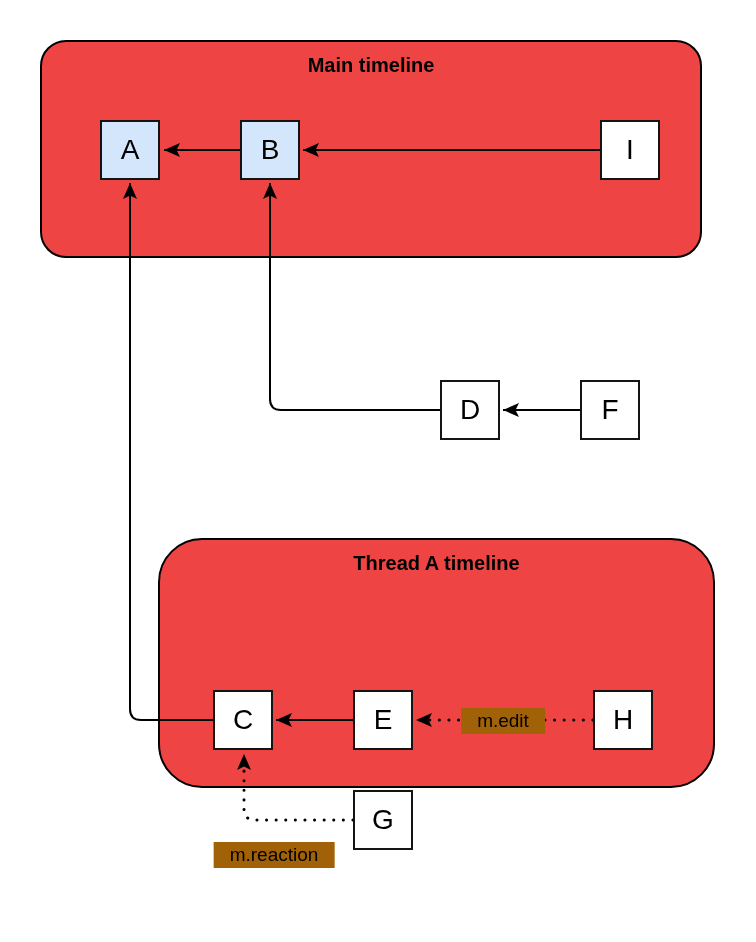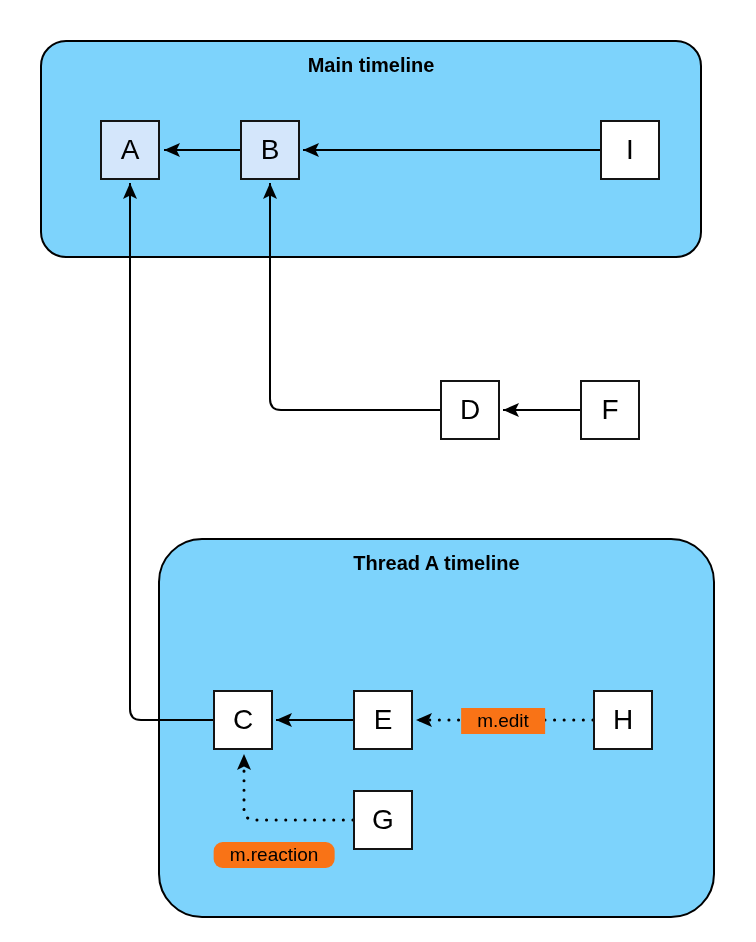--- a/index.html
+++ b/index.html
@@ -10,38 +10,38 @@
   }
   .canvas {
     position: relative;
     width: 756px;
     height: 942px;
     background: #ffffff;
     overflow: hidden;
   }
   .container-box {
     position: absolute;
-    background: #7dd3fc;
+    background: #ef4444;
     border: 2px solid #000000;
     box-sizing: border-box;
     z-index: 1;
   }
   .container-box .container-title {
     position: absolute;
     top: 12px;
     left: 0;
     width: 100%;
     text-align: center;
     font-size: 20px;
     font-weight: bold;
     color: #000000;
   }
   #container-main    { left: 40px;  top: 40px;  width: 662px; height: 218px; border-radius: 26px; }
   #container-threadB { left: 382px; top: 302px; width: 321px; height: 218px; border-radius: 30px; }
-  #container-threadA { left: 158px; top: 538px; width: 557px; height: 380px; border-radius: 44px; }
+  #container-threadA { left: 158px; top: 538px; width: 557px; height: 250px; border-radius: 44px; }
 
   svg.edges-layer {
     position: absolute;
     left: 0;
     top: 0;
     z-index: 2;
     pointer-events: none;
   }
   .edge-solid {
     fill: none;
@@ -77,30 +77,30 @@
   #node-I { left: 600px; top: 120px; }
   #node-D { left: 440px; top: 380px; }
   #node-F { left: 580px; top: 380px; }
   #node-C { left: 213px; top: 690px; }
   #node-E { left: 353px; top: 690px; }
   #node-H { left: 593px; top: 690px; }
   #node-G { left: 353px; top: 790px; }
 
   .edge-label {
     position: absolute;
-    background: #f97316;
+    background: #a16207;
     color: #000000;
     font-size: 19px;
     padding: 2px 16px;
     transform: translate(-50%, -50%);
     z-index: 4;
     white-space: nowrap;
   }
   #label-m-edit     { left: 503px; top: 721px; }
-  #label-m-reaction { left: 274px; top: 855px; border-radius: 9px; }
+  #label-m-reaction { left: 274px; top: 855px; }
 </style>
 </head>
 <body>
 
 <div class="canvas">
 
   <div class="container-box" id="container-main">
     <div class="container-title">Main timeline</div>
   </div>
   <div class="container-box" id="container-threadA">

